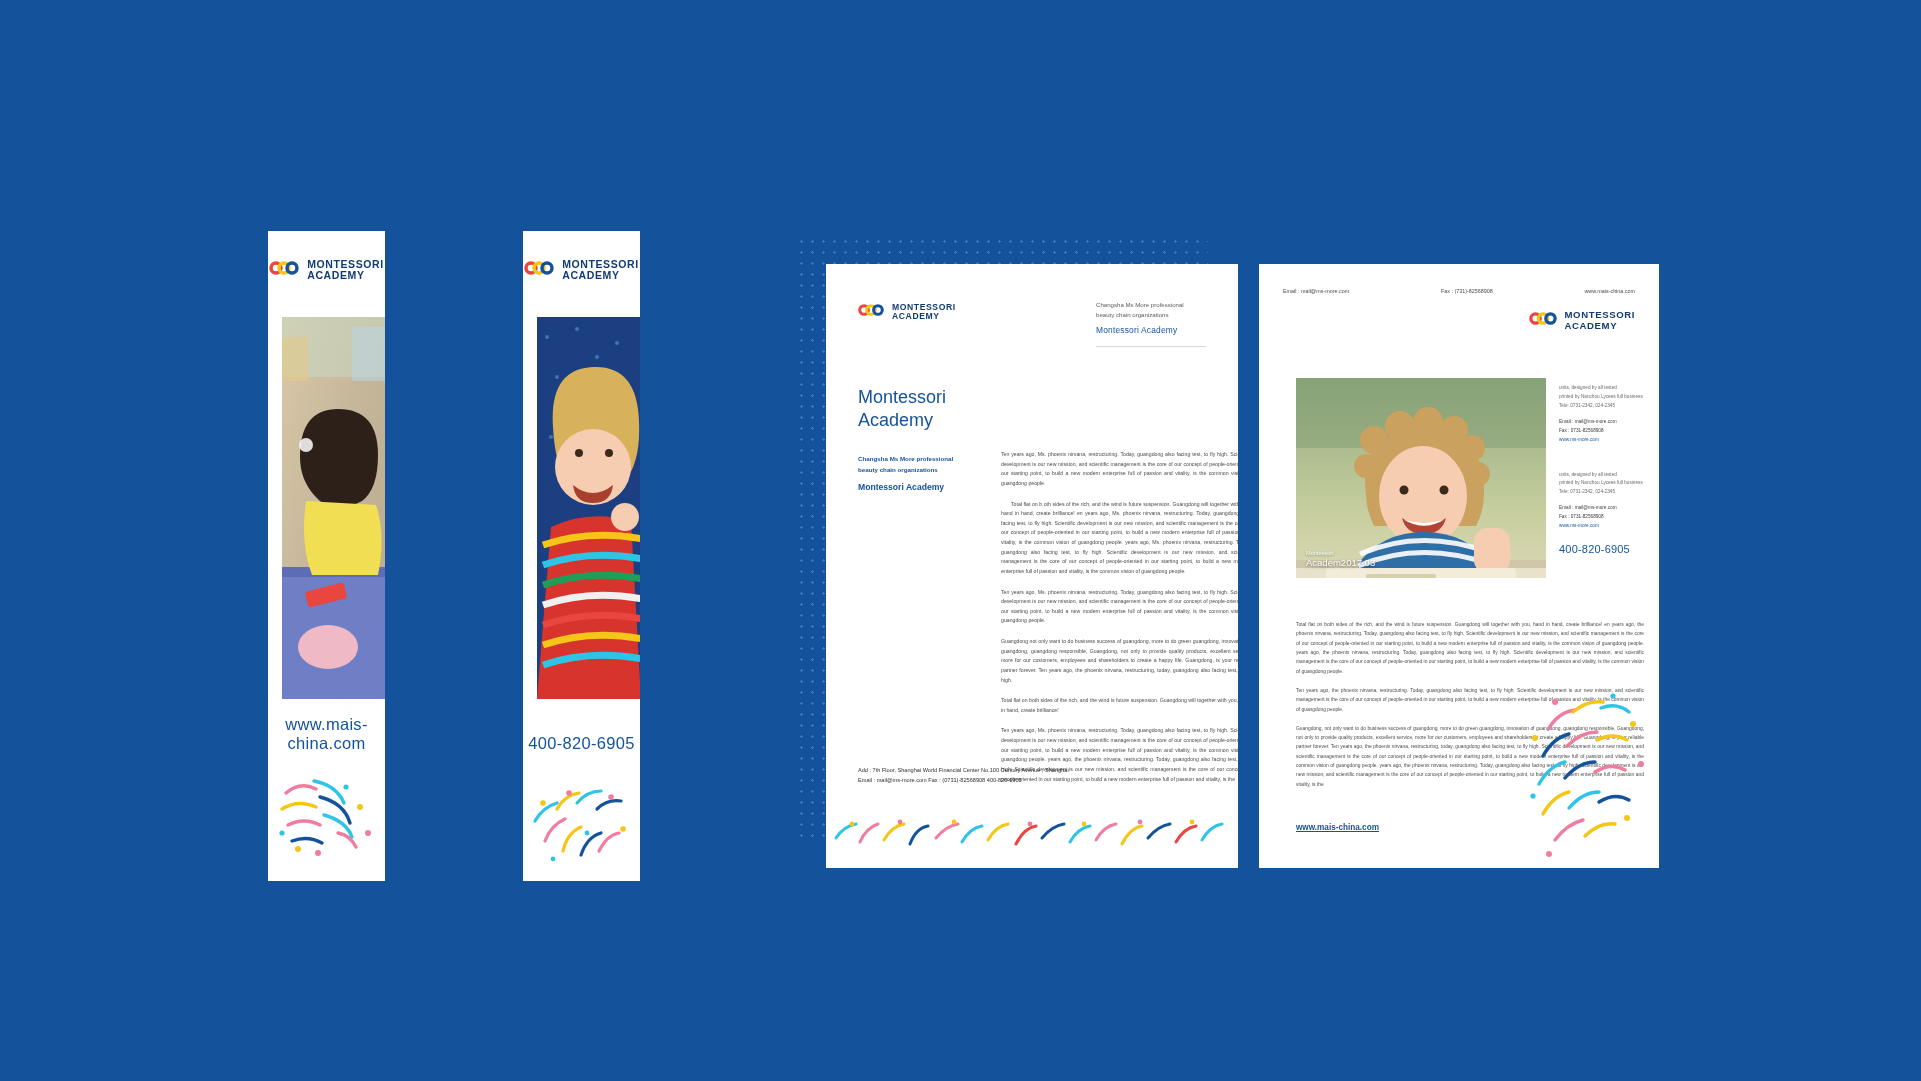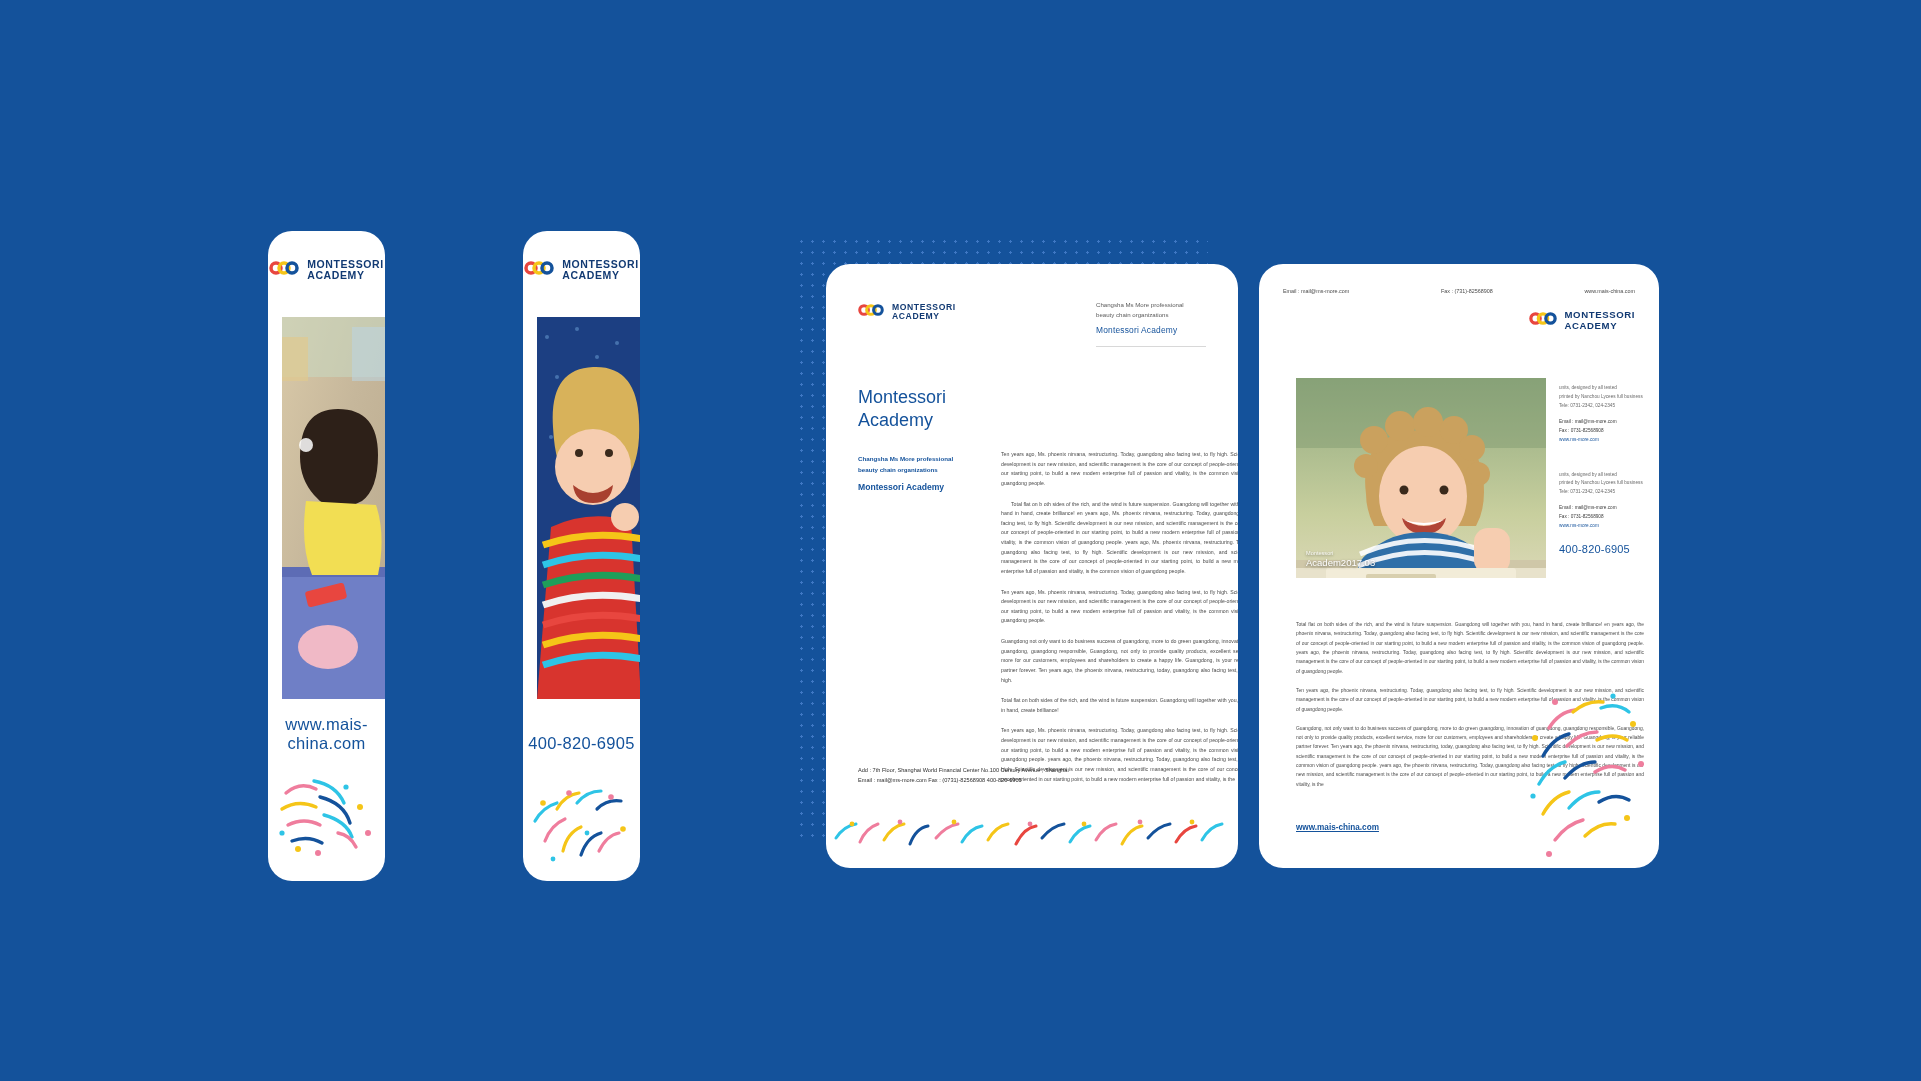--- a/index.html
+++ b/index.html
@@ -6,21 +6,21 @@
   body{
     width:1921px;height:1081px;
     background:#14529b;
     font-family:"Liberation Sans", sans-serif;
     overflow:hidden;
     position:relative;
   }
   .stage{position:absolute;left:0;top:0;width:1921px;height:1081px;}
 
   
-  .sheet{position:absolute;background:#ffffff;overflow:hidden;border-radius:24px;}
+  .sheet{position:absolute;background:#ffffff;overflow:hidden;}
 
   
   .logo{display:flex;align-items:center;gap:8px;}
   .logo .mark{flex:0 0 auto;}
   .logo .txt{line-height:1.08;font-weight:bold;color:#123a73;letter-spacing:.6px;}
 
   
   .rack{width:117px;height:650px;}
   #rack1{left:268px;top:231px;}
   #rack2{left:523px;top:231px;}

